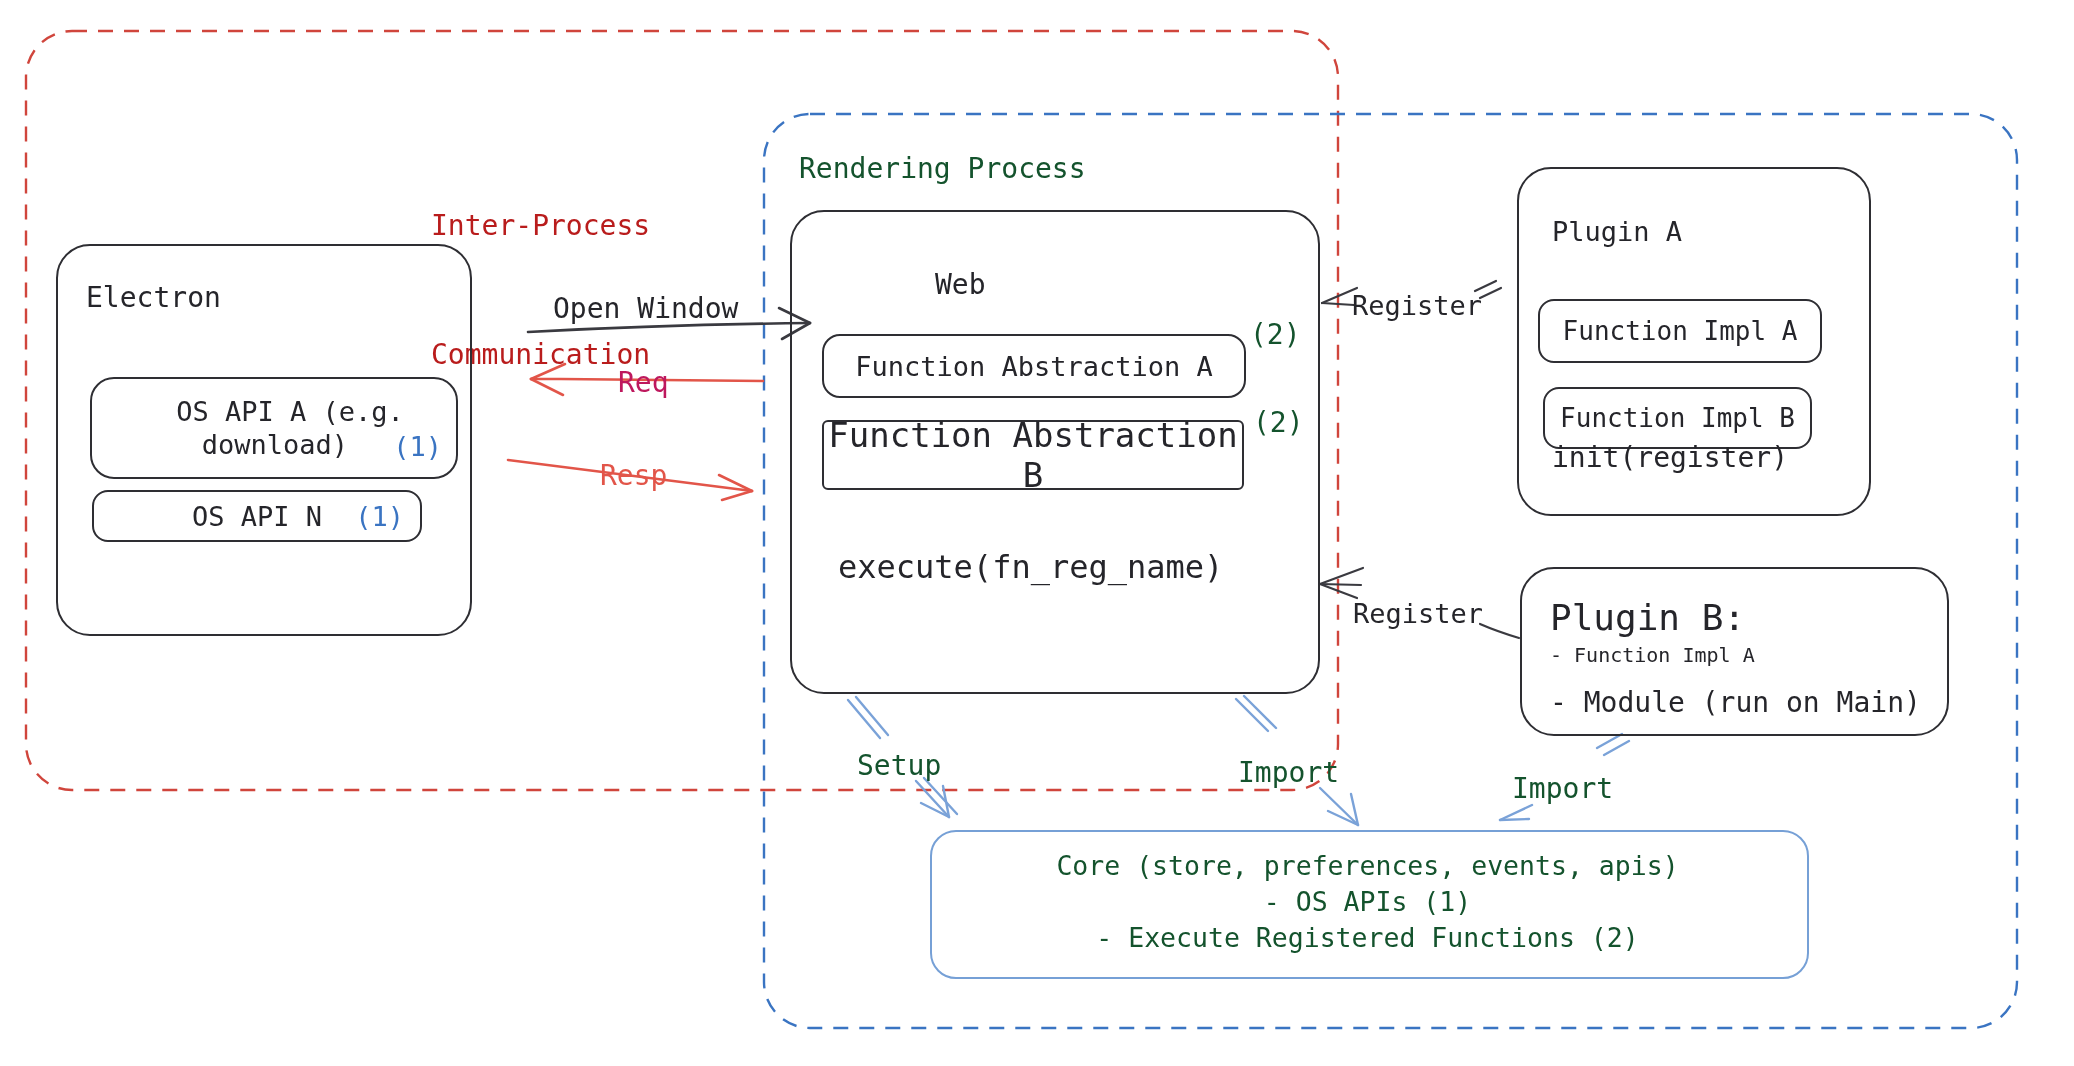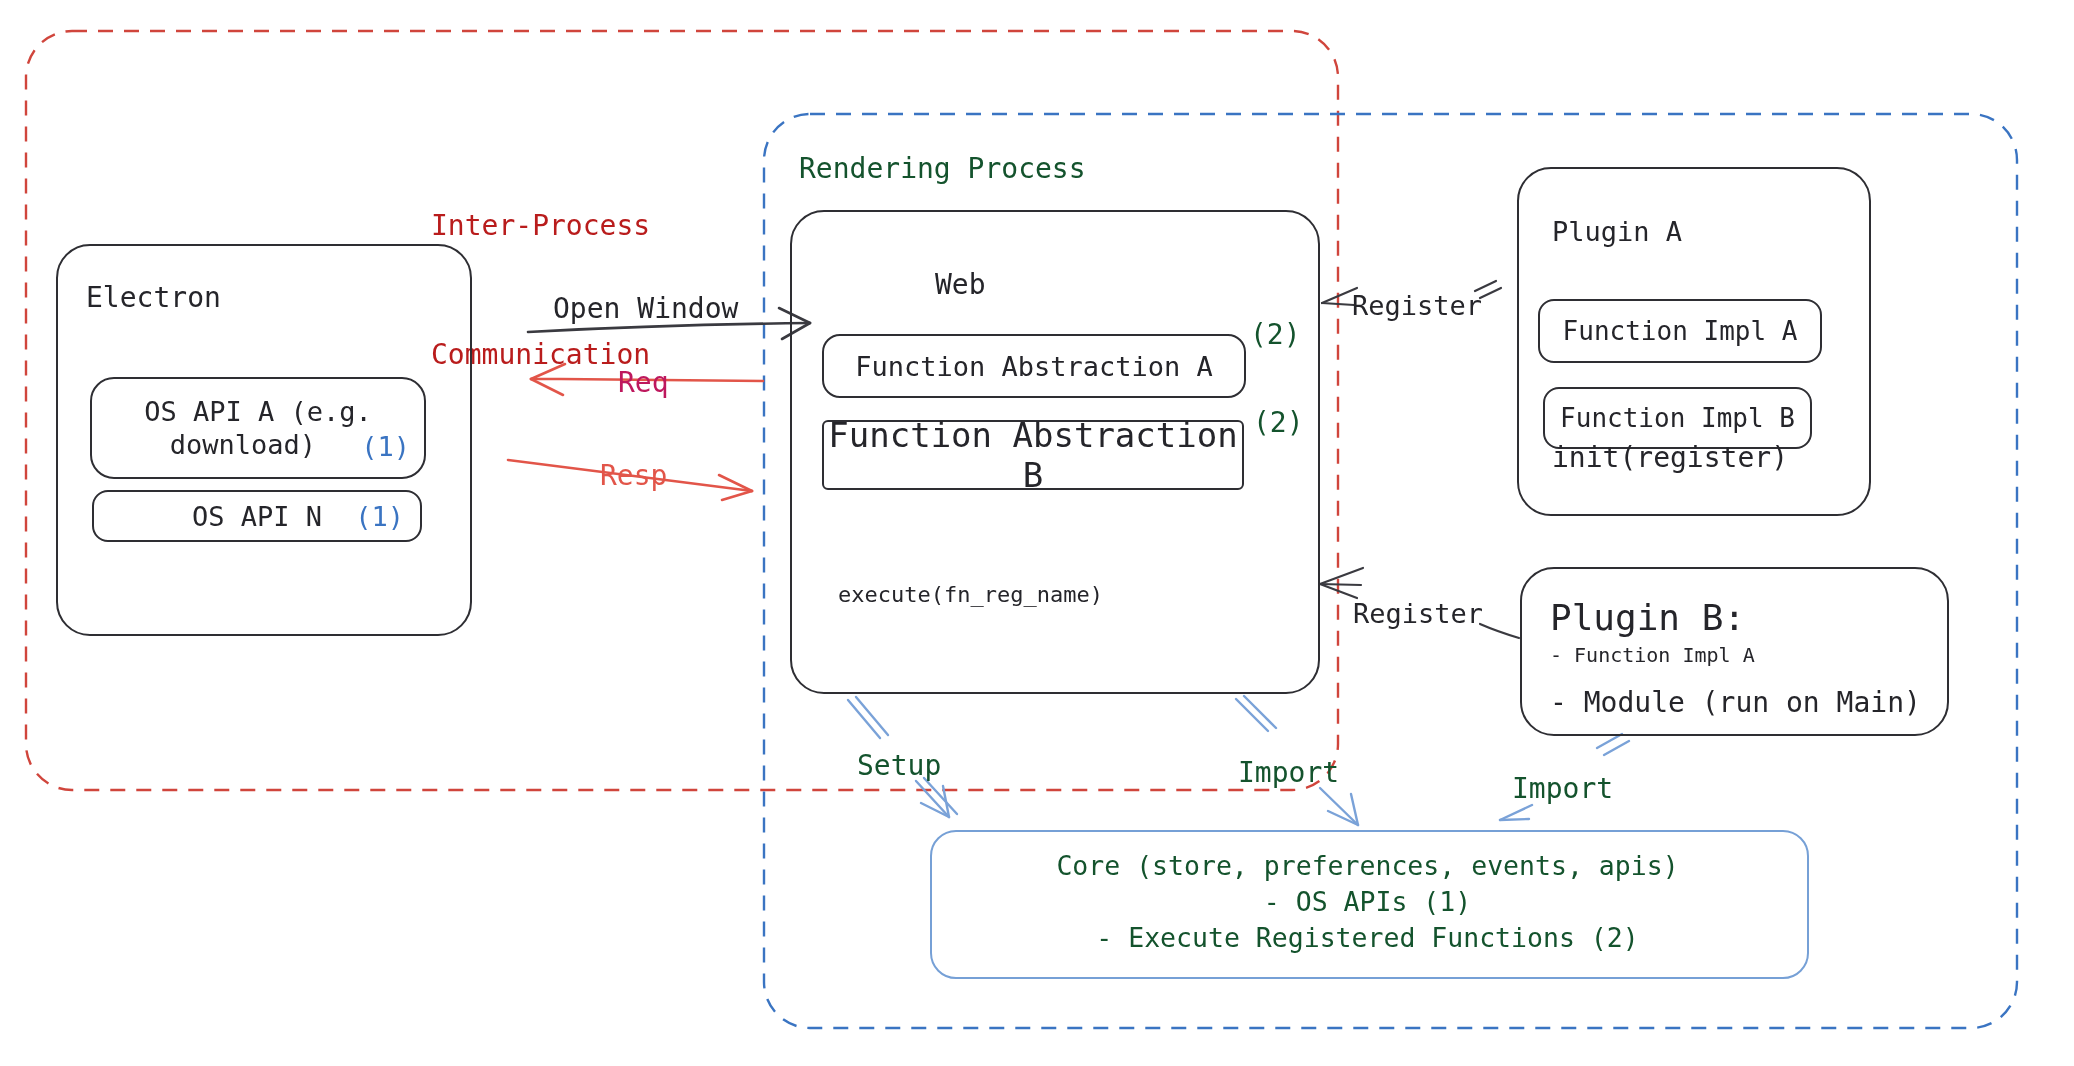--- a/index.html
+++ b/index.html
@@ -91,21 +91,21 @@
   <div class="lbl red" style="left:431px;top:118px;font-size:28px;line-height:43px;">
     <div>Inter-Process</div>
     <div>Communication</div>
   </div>
 
   <div class="lbl blue" style="left:799px;top:152px;font-size:28px;">Rendering Process</div>
 
   <div class="box big" style="left:56px;top:244px;width:412px;height:388px;"></div>
   <div class="lbl black" style="left:86px;top:281px;font-size:28px;">Electron</div>
 
-  <div class="box center-flex" style="left:90px;top:345px;width:332px;height:98px;font-size:27px;">
+  <div class="box center-flex" style="left:90px;top:345px;width:332px;height:98px;font-size:27px;padding-left:32px;">
     <div style="line-height:33px;">
       <div>OS API A (e.g.</div>
       <div style="margin-left:-30px;">download)</div>
     </div>
     <span class="badge" style="right:14px;top:52px;font-size:27px;">(1)</span>
   </div>
 
   <div class="box center-flex" style="left:92px;top:458px;width:326px;height:48px;font-size:27px;border-radius:16px;">
     <span>OS API N</span>
     <span class="badge" style="right:16px;top:9px;font-size:27px;">(1)</span>
@@ -122,21 +122,21 @@
     <span>Function Abstraction A</span>
   </div>
   <div class="lbl blue" style="left:1250px;top:318px;font-size:28px;">(2)</div>
 
   <div class="box center-flex" style="left:822px;top:388px;width:418px;height:66px;font-size:34px;border-radius:6px;justify-content:flex-end;">
     <span>Function Abstraction B</span>
   </div>
   <div class="lbl blue" style="left:1253px;top:406px;font-size:28px;">(2)</div>
 
 
-  <div class="lbl black" style="left:838px;top:582px;font-size:22px;">execute(fn_reg_name)</div>
+  <div class="lbl black" style="left:838px;top:548px;font-size:32px;">execute(fn_reg_name)</div>
 
   <div class="lbl black" style="left:1352px;top:290px;font-size:27px;">Register</div>
   <div class="lbl black" style="left:1353px;top:598px;font-size:27px;">Register</div>
 
   <div class="box big" style="left:1517px;top:167px;width:350px;height:345px;"></div>
   <div class="lbl black" style="left:1552px;top:216px;font-size:27px;">Plugin A</div>
   <div class="box center-flex" style="left:1538px;top:267px;width:280px;height:60px;font-size:26px;border-radius:16px;">
     <span>Function Impl A</span>
   </div>
   <div class="box center-flex" style="left:1543px;top:355px;width:265px;height:58px;font-size:26px;border-radius:16px;">

